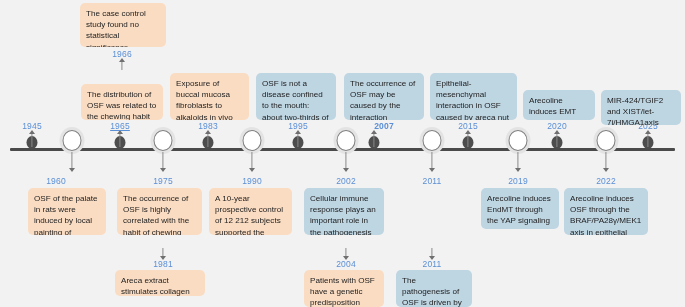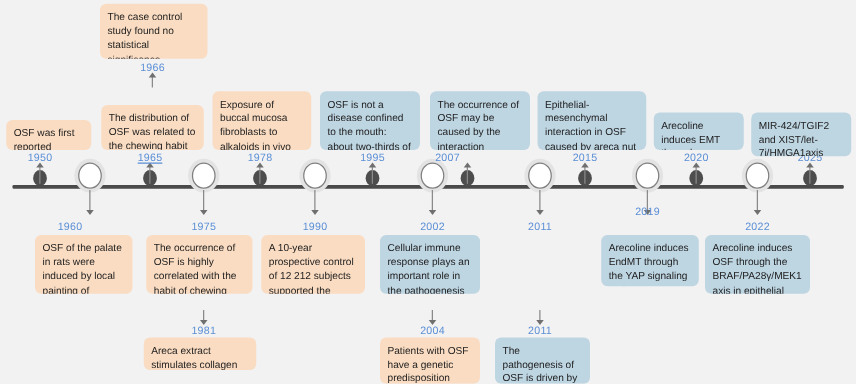--- a/index.html
+++ b/index.html
@@ -115,42 +115,41 @@
   <div class="arrow-down" style="left:346px; top:256px;"></div>
   <div class="stem" style="left:432px; top:152px; height:16px;"></div>
   <div class="arrow-down" style="left:432px; top:168px;"></div>
   <div class="stem" style="left:432px; top:248px; height:8px;"></div>
   <div class="arrow-down" style="left:432px; top:256px;"></div>
   <div class="stem" style="left:518px; top:152px; height:16px;"></div>
   <div class="arrow-down" style="left:518px; top:168px;"></div>
   <div class="stem" style="left:606px; top:152px; height:16px;"></div>
   <div class="arrow-down" style="left:606px; top:168px;"></div>
 
-  <div class="year" style="left:32px;  top:121px;">1950</div>
+  <div class="year" style="left:32px;  top:121px;">1945</div>
   <div class="year" style="left:120px; top:121px;text-decoration:underline;">1965</div>
   <div class="year" style="left:122px; top:49px;">1966</div>
-  <div class="year" style="left:208px; top:121px;">1978</div>
+  <div class="year" style="left:208px; top:121px;">1983</div>
   <div class="year" style="left:298px; top:121px;">1995</div>
-  <div class="year" style="left:358px; top:121px;">2007</div>
+  <div class="year" style="left:384px; top:121px;font-weight:bold;">2007</div>
   <div class="year" style="left:468px; top:121px;">2015</div>
   <div class="year" style="left:557px; top:121px;">2020</div>
   <div class="year" style="left:648px; top:121px;">2025</div>
 
   <div class="year" style="left:56px;  top:176px;">1960</div>
   <div class="year" style="left:163px; top:176px;">1975</div>
   <div class="year" style="left:163px; top:259px;">1981</div>
   <div class="year" style="left:252px; top:176px;">1990</div>
   <div class="year" style="left:346px; top:176px;">2002</div>
   <div class="year" style="left:346px; top:259px;">2004</div>
   <div class="year" style="left:432px; top:176px;">2011</div>
   <div class="year" style="left:432px; top:259px;">2011</div>
-  <div class="year" style="left:518px; top:164px;text-align:right;">2019</div>
+  <div class="year" style="left:518px; top:176px;text-align:right;">2019</div>
   <div class="year" style="left:606px; top:176px;">2022</div>
 
-  <div class="card peach" style="left:5px;  top:96px;  width:68px;  height:24px;">OSF was first reported</div>
 
   <div class="card peach" style="left:81px; top:84px;  width:82px;  height:36px;">The distribution of OSF was related to the chewing habit of areca nut</div>
 
   <div class="card peach" style="left:80px; top:3px;   width:86px;  height:44px;">The case control study found no statistical significance between capsaicin and OSF</div>
 
   <div class="card peach" style="left:170px;top:73px;  width:79px;  height:47px;">Exposure of buccal mucosa fibroblasts to alkaloids in vivo contribute to the collagen synthesis</div>
 
   <div class="card blue" style="left:256px;top:73px;  width:80px;  height:47px;">OSF is not a disease confined to the mouth: about two-thirds of patients involve the esophagus</div>
 
   <div class="card blue" style="left:344px;top:73px;  width:80px;  height:47px;">The occurrence of OSF may be caused by the interaction between arecoline and keratinocytes</div>

